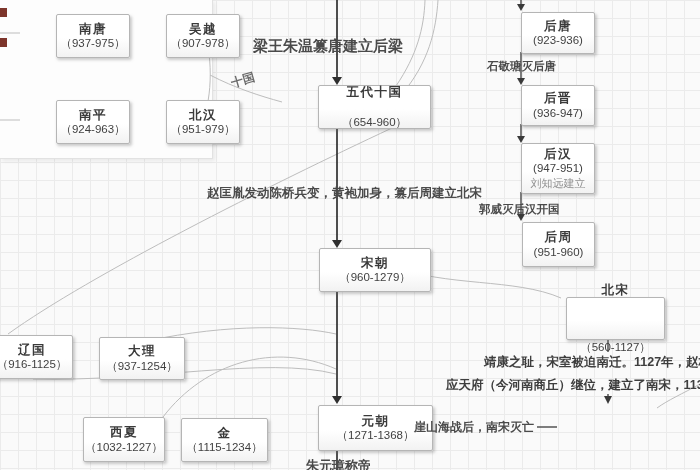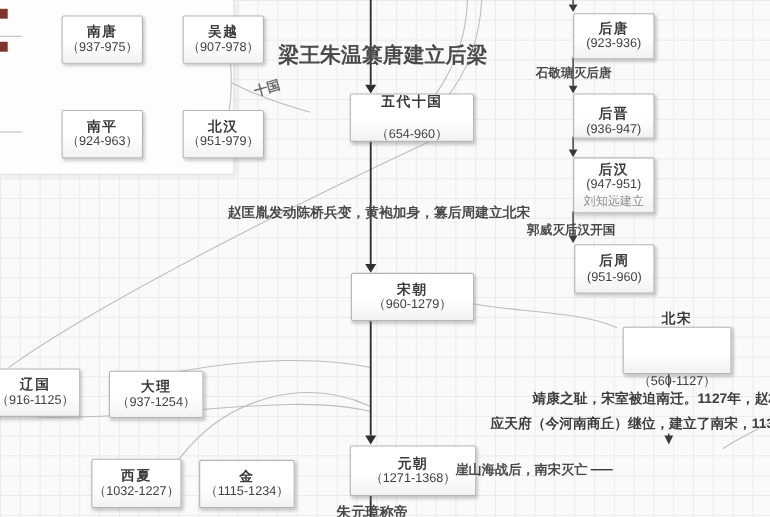--- a/index.html
+++ b/index.html
@@ -30,33 +30,33 @@
   .dbox-note{font-size:11px;color:#8e8e8e;line-height:1.2;}
   .anno{position:absolute;white-space:nowrap;color:#4a4a4a;font-weight:bold;z-index:4;}
   .edge-mark{position:absolute;left:0;width:7px;height:9px;background:#7d352b;z-index:4;}
   
   #b-nantang   {left:20px;  top:14px;  width:72px;  height:42px;}
   #b-wuyue     {left:130px; top:14px;  width:72px;  height:42px;}
   #b-nanping   {left:20px;  top:100px; width:72px;  height:42px;}
   #b-beihan    {left:130px; top:100px; width:72px;  height:42px;}
   #b-wudai     {left:282px; top:85px;  width:111px; height:42px;gap:17px;}
   #b-houtang   {left:485px; top:12px;  width:72px;  height:40px;}
-  #b-houjin    {left:485px; top:85px;  width:72px;  height:39px;justify-content:flex-end;}
+  #b-houjin    {left:485px; top:85px;  width:72px;  height:39px;}
   #b-houhan    {left:485px; top:143px; width:72px;  height:49px;}
   #b-houzhou   {left:486px; top:222px; width:71px;  height:43px;}
   #b-song      {left:283px; top:248px; width:110px; height:42px;}
   #b-beisong   {left:530px; top:297px; width:97px;  height:41px;gap:44px;}
   #b-liao      {left:-45px; top:335px; width:80px;  height:42px;}
   #b-dali      {left:63px;  top:337px; width:84px;  height:41px;}
   #b-xixia     {left:47px;  top:417px; width:80px;  height:43px;}
   #b-jin       {left:145px; top:418px; width:85px;  height:42px;}
   #b-yuan      {left:282px; top:405px; width:113px; height:44px;}
   #b-nansong   {left:557px; top:405px; width:98px;  height:43px;}
   
-  #a-houliang   {left:253px; top:37px;  font-size:19px;}
+  #a-houliang   {left:253px; top:37px;  font-size:15px;}
   #a-shijingtang{left:487px; top:59px;  font-size:11.5px;}
   #a-guowei     {left:479px; top:202px; font-size:11.5px;}
   #a-zhaokuangyin{left:207px;top:185px; font-size:12.5px;}
   #a-shiguo     {left:231px; top:72px;  font-size:12px;color:#6b6b6b;transform:rotate(-16deg);}
   #a-jingkang1  {left:484px; top:354px; font-size:12.5px;font-weight:bold;color:#3e3e3e;}
   #a-jingkang2  {left:446px; top:377px; font-size:12.5px;font-weight:bold;color:#3e3e3e;}
   #a-yashan     {left:414px; top:419px; font-size:12px;}
   #a-zhuyuanzhang{left:306px;top:457px; font-size:13px;}
 </style>
 </head>

